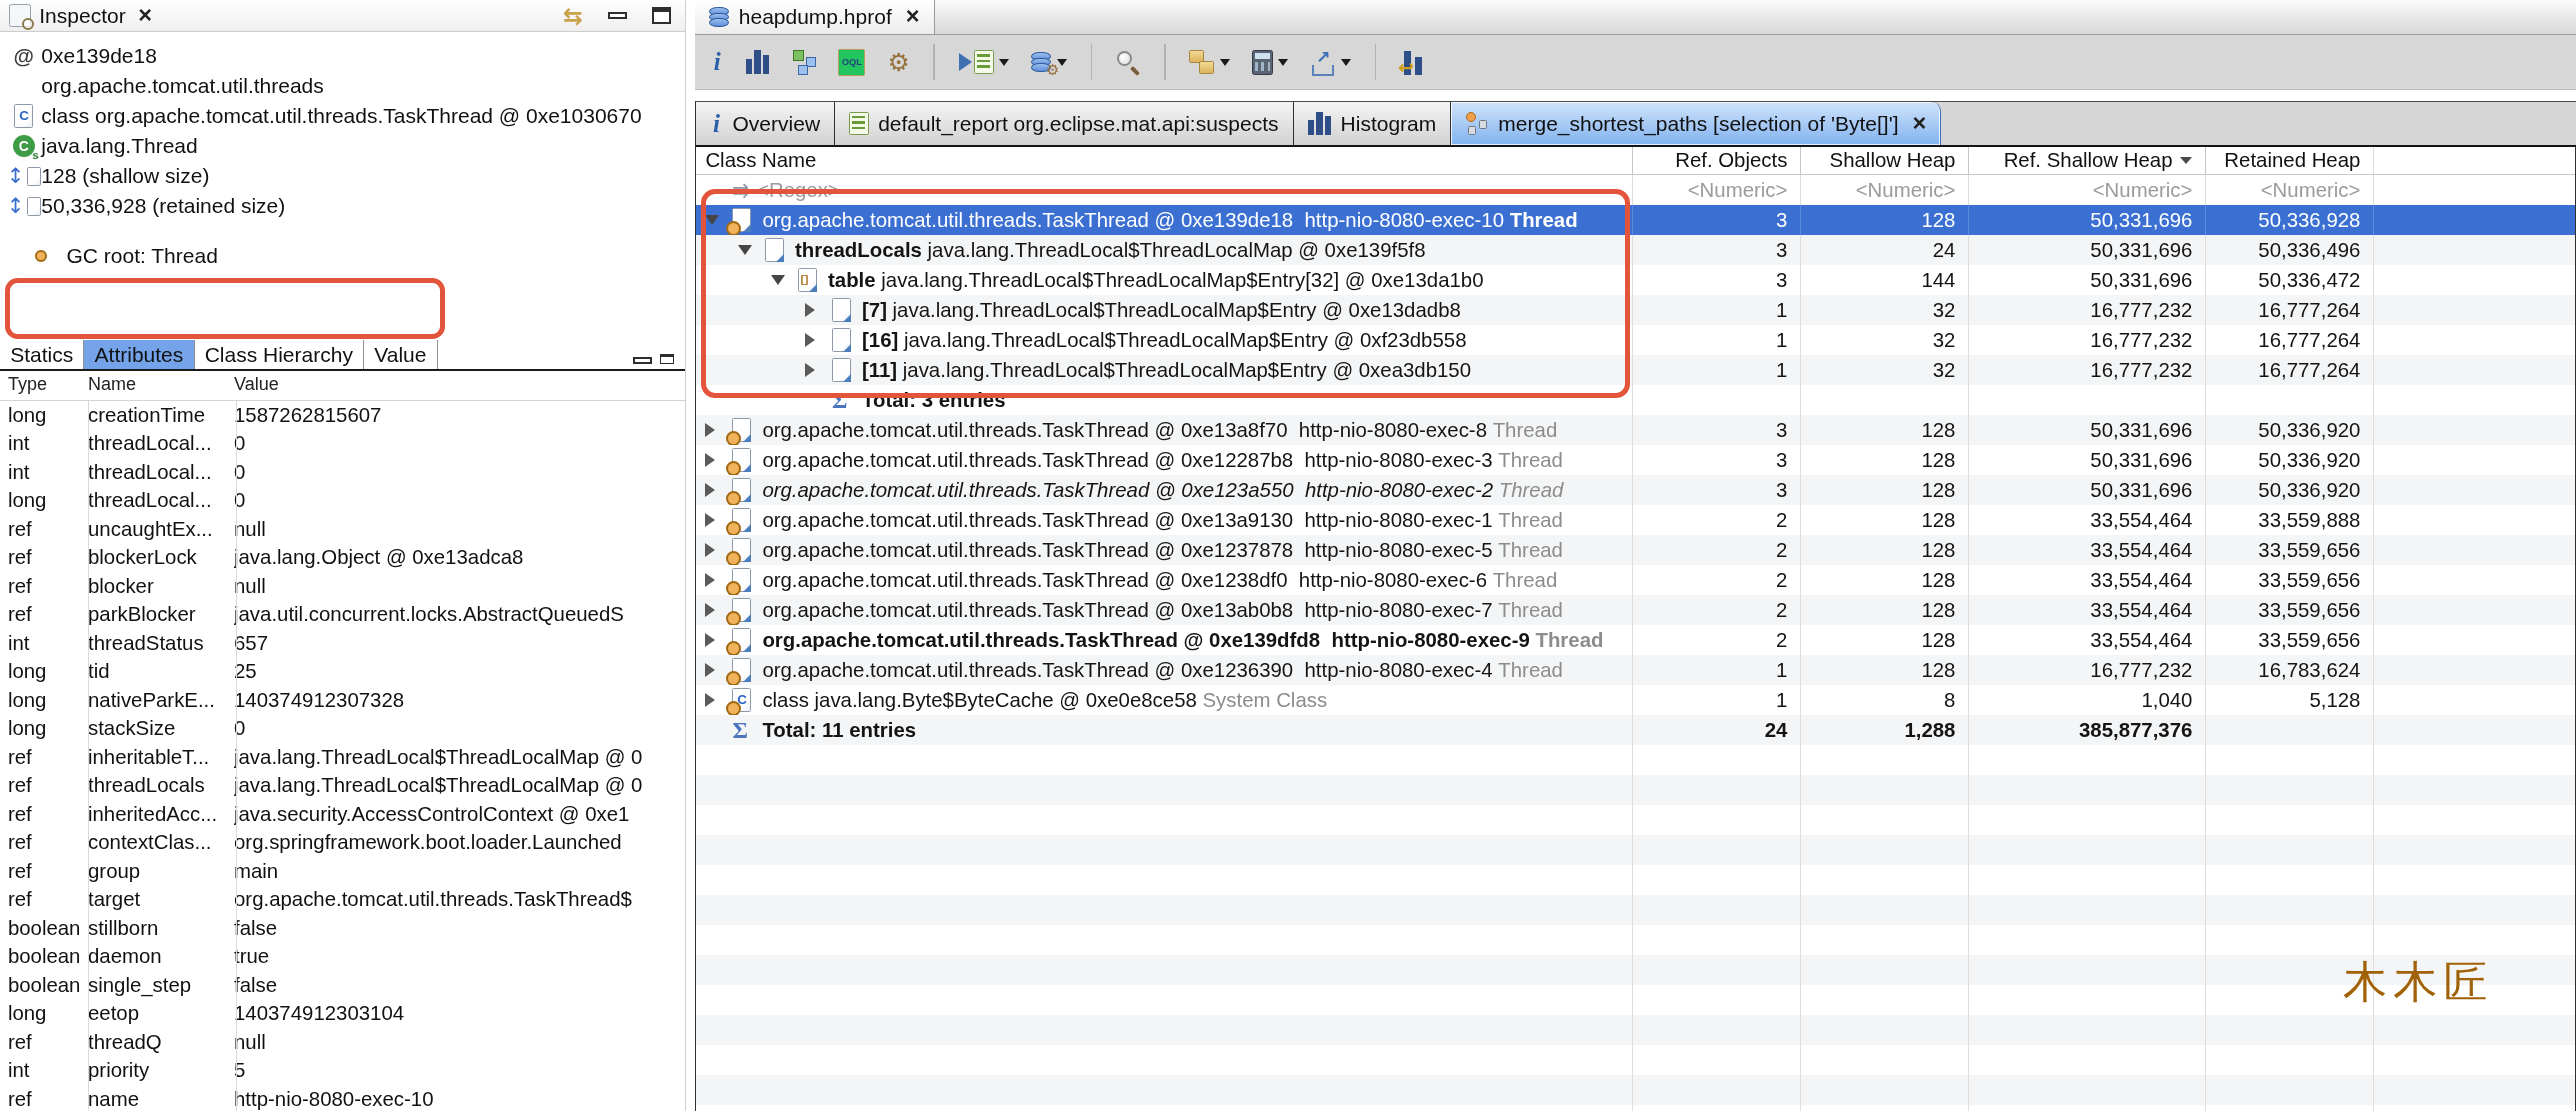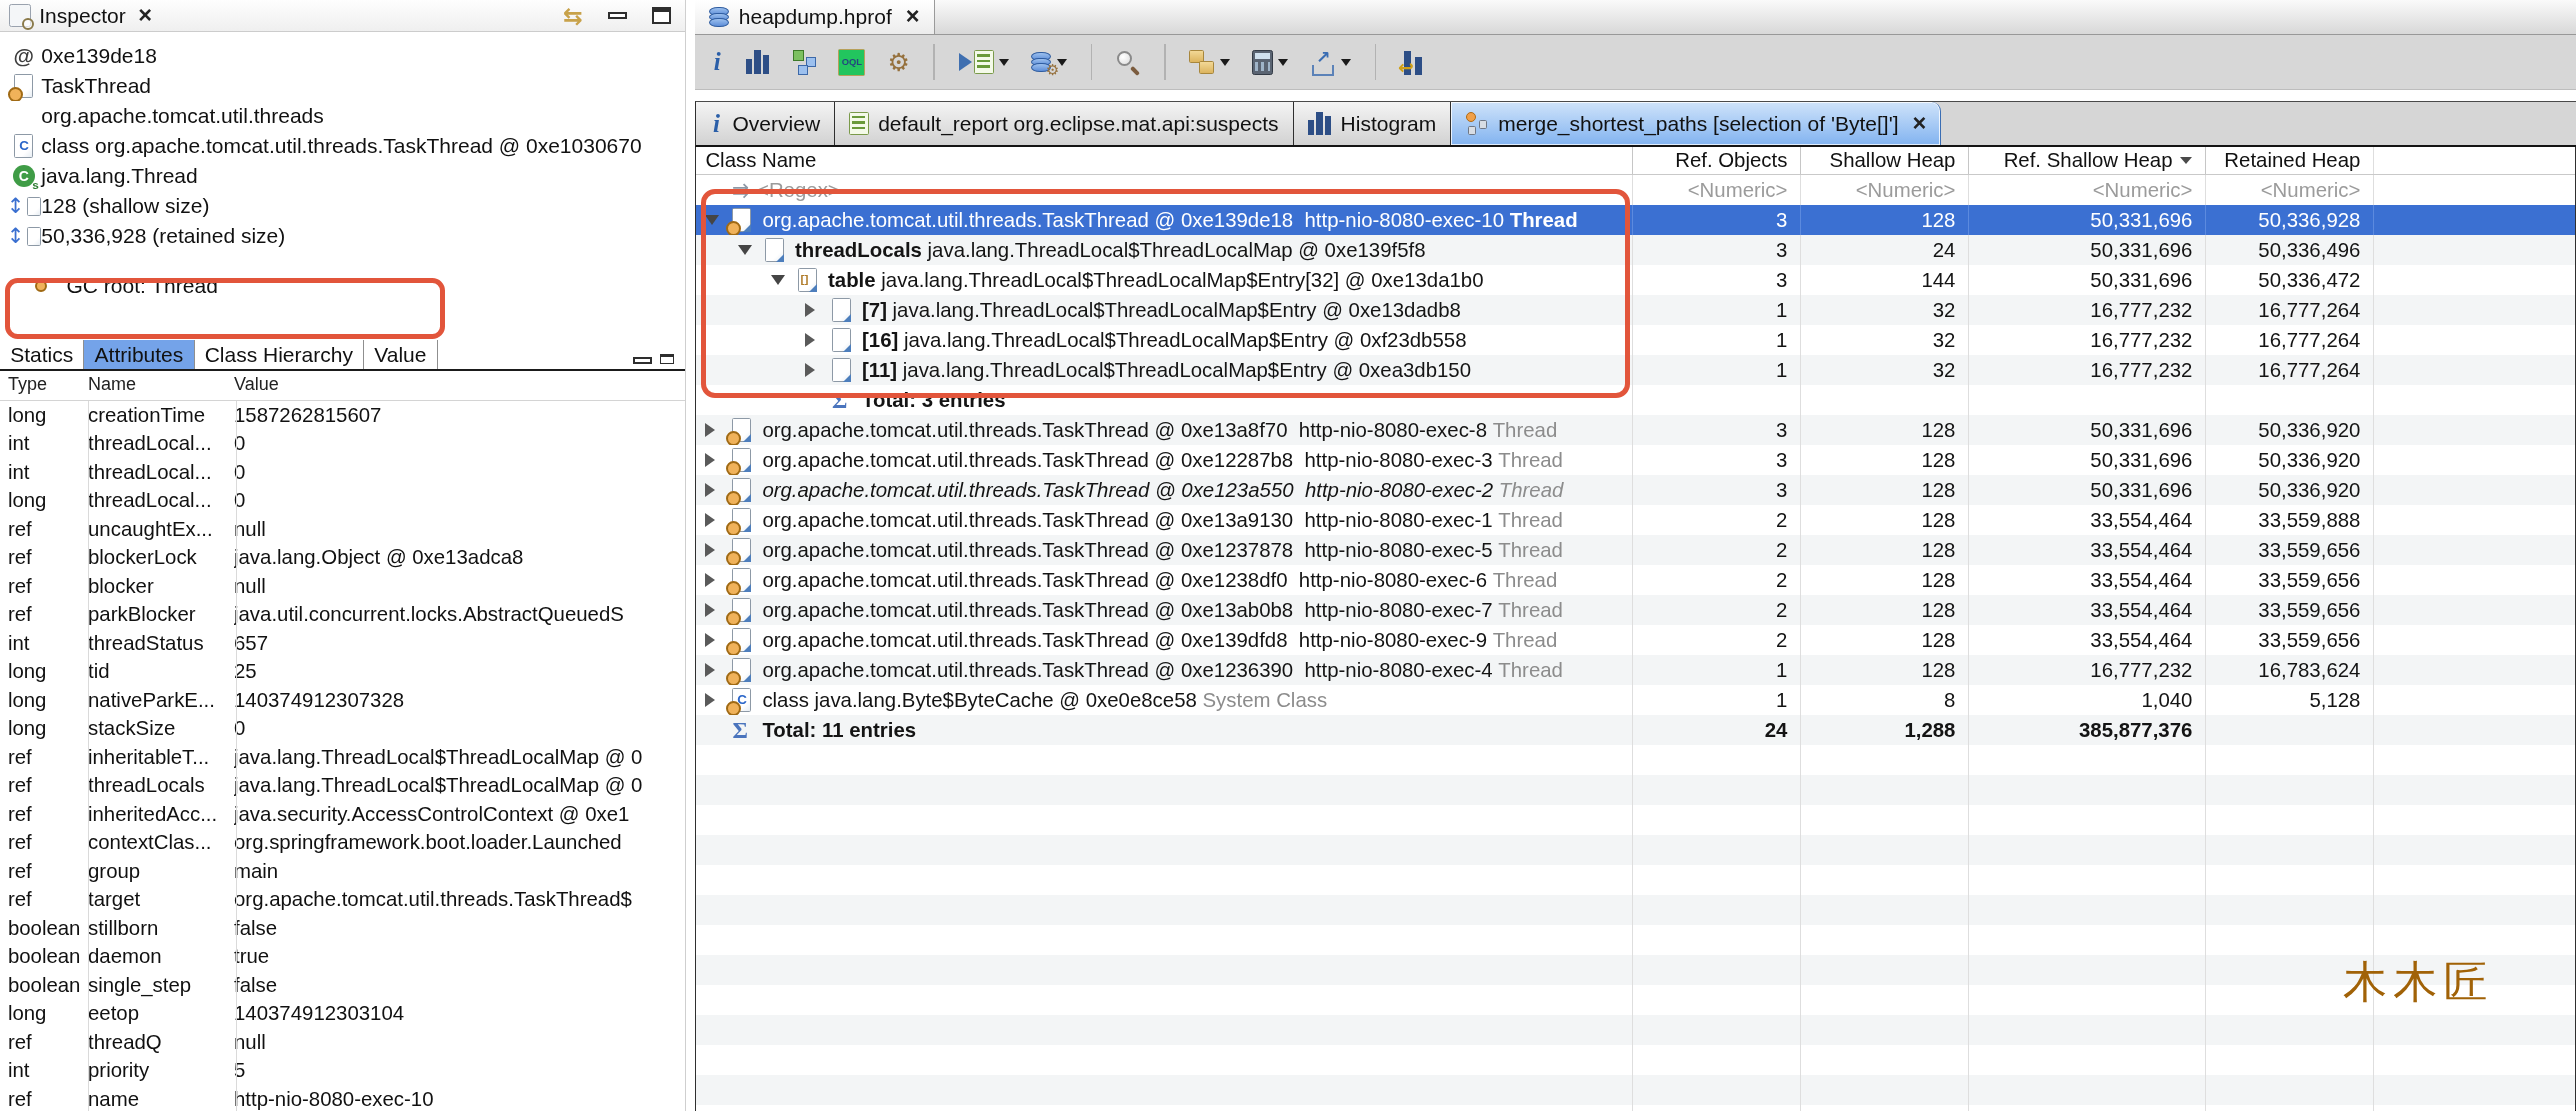--- a/index.html
+++ b/index.html
@@ -167,28 +167,20 @@
       <div class="iitem">
         <span class="iw2">
           <span class="ic">
             <span class="g-at">@</span>
           </span>
         </span>
         <span>0xe139de18</span>
       </div>
       <div class="iitem">
         <span class="iw2">
-          <span class="ic">
-            <span class="pg odot"></span>
-          </span>
-        </span>
-        <span>TaskThread</span>
-      </div>
-      <div class="iitem">
-        <span class="iw2">
           <span class="ic"></span>
         </span>
         <span>org.apache.tomcat.util.threads</span>
       </div>
       <div class="iitem">
         <span class="iw2">
           <span class="ic">
             <span class="pg">
               <b class="clsc">C</b>
             </span>
@@ -837,21 +829,21 @@
           <span class="ltx">org.apache.tomcat.util.threads.TaskThread @ 0xe13ab0b8  http-nio-8080-exec-7 </span>
           <span class="gtx">Thread</span>
         </div>
         <div class="c num n1">2</div>
         <div class="c num n2">128</div>
         <div class="c num n3">33,554,464</div>
         <div class="c num n4">33,559,656</div>
         <div class="c fillc"></div>
       </div>
       <div class="grow">
-        <div class="c name" style="padding-left: 9.4px;">
+        <div class="c name" style="padding-left: 9.4px; font-weight: bold;">
           <span class="aw">
             <span class="tri-r"></span>
           </span>
           <span class="iw">
             <span class="ic">
               <span class="pg fold odot"></span>
             </span>
           </span>
           <span class="ltx">org.apache.tomcat.util.threads.TaskThread @ 0xe139dfd8  http-nio-8080-exec-9 </span>
           <span class="gtx">Thread</span>

